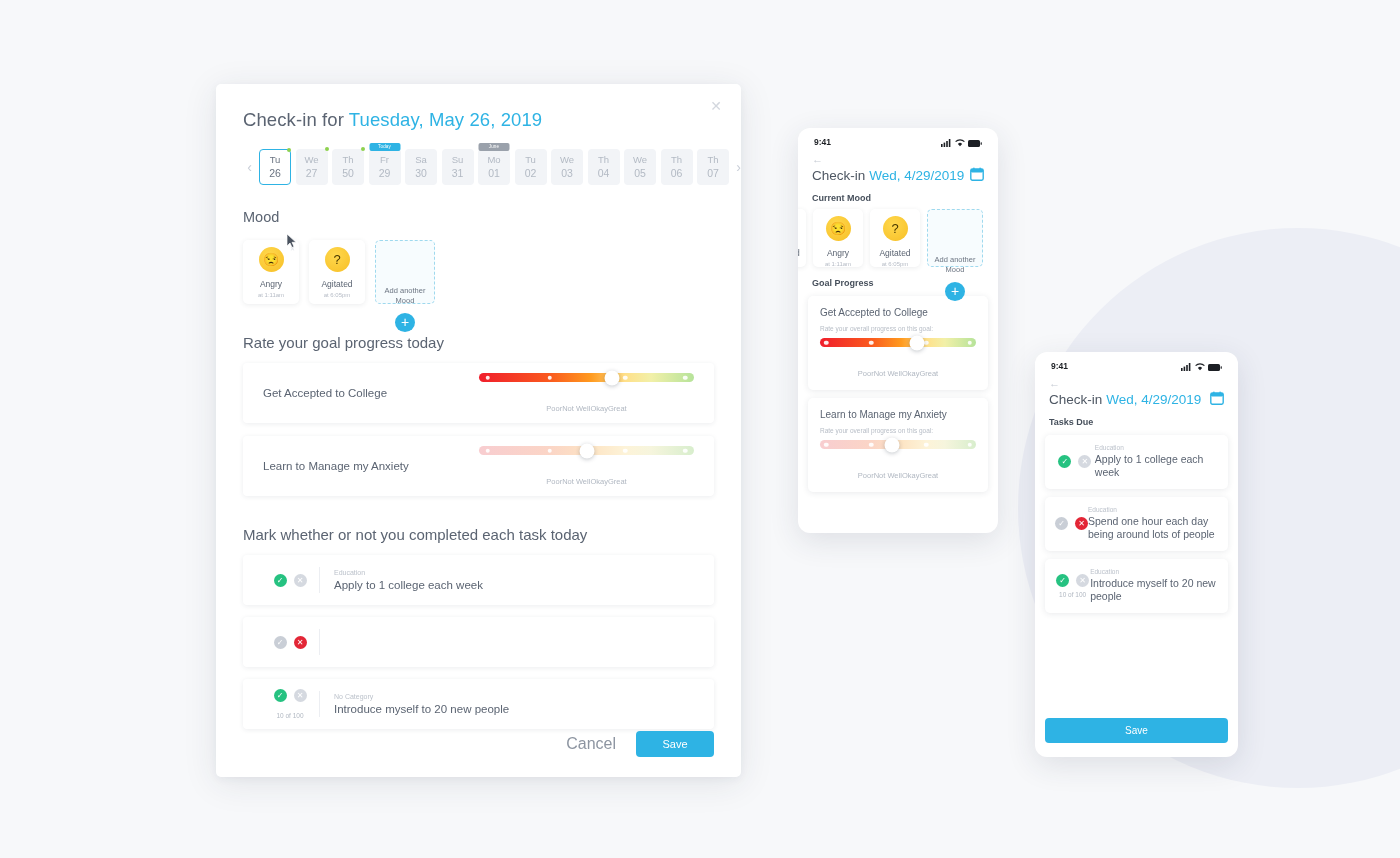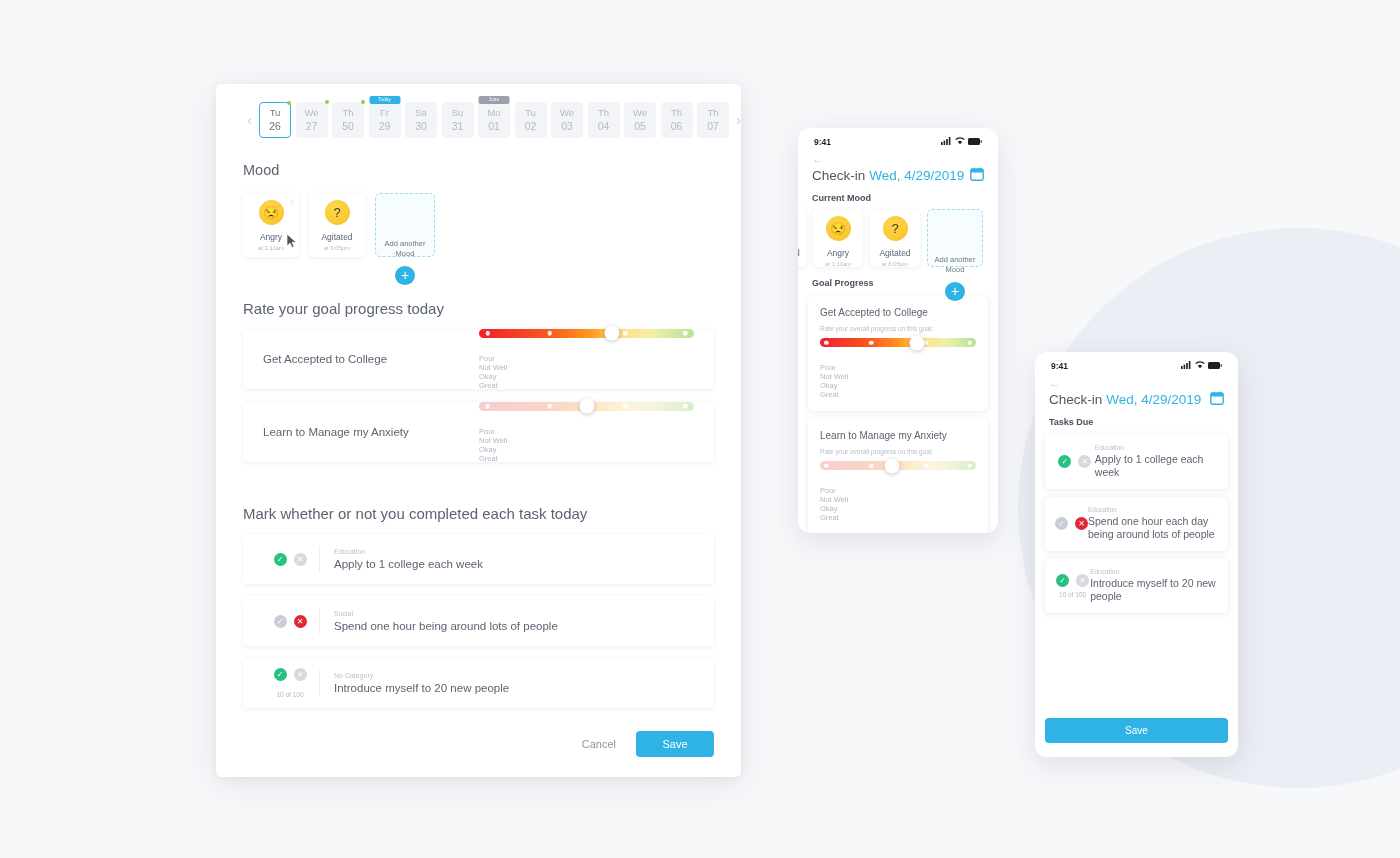--- a/index.html
+++ b/index.html
@@ -60,21 +60,21 @@
     position: absolute; top: -6px; left: 50%; transform: translateX(-50%);
     width: 31px; height: 8px; border-radius: 2px;
     font-size: 4.5px; color: #fff; line-height: 8px; text-align: center;
     letter-spacing: .2px; overflow: hidden;
   }
   .chip.today { background: #2eb3e4; }
   .chip.month { background: #9aa1ab; }
 
   
   .sect-title { font-size: 14.5px; color: #5b6472; margin-top: 24px; }
-  .sect-title.big { font-size: 15px; margin-top: 43px; }
+  .sect-title.big { font-size: 15px; margin-top: 30px; }
 
   
   .moodrow { display: flex; gap: 10px; margin-top: 15px; }
   .moodcard {
     width: 56px; height: 64px; background: #fff; border-radius: 5px;
     box-shadow: 0 1px 5px rgba(40,50,70,.09);
     display: flex; flex-direction: column; align-items: center;
     padding-top: 7px; cursor: pointer; position: relative;
   }
   .emoji {
@@ -116,21 +116,21 @@
   .track.off { background: linear-gradient(to right,#f8cdd0 0%,#fbd5c6 33%,#fde4c4 52%,#fdf3d8 68%,#f6f5dd 80%,#d8eecd 100%); }
   .notch {
     position: absolute; top: 50%; transform: translate(-50%,-50%);
     width: 4.5px; height: 4.5px; border-radius: 50%; background: #fff; opacity: .9;
   }
   .thumb {
     position: absolute; top: 50%; transform: translate(-50%,-50%);
     width: 15px; height: 15px; border-radius: 50%; background: #fff;
     box-shadow: 0 1px 4px rgba(40,50,70,.28);
   }
-  .scale { display: flex; justify-content: space-between; margin-top: 16px; flex-direction: column; }
+  .scale { display: flex; justify-content: center; margin-top: 22px; }
   .scale span { font-size: 7.5px; color: #b1b8c2; }
 
   
   .taskcard {
     margin-top: 12px; height: 50px; background: #fff; border-radius: 4px;
     box-shadow: 0 1px 5px rgba(40,50,70,.085);
     display: flex; align-items: center; padding: 0 18px;
   }
   .marks {
     width: 58px; display: flex; align-items: center; gap: 6px;
@@ -146,37 +146,37 @@
   .count { font-size: 6.5px; color: #b1b8c2; margin-top: 4px; }
   .divider { width: 1px; height: 26px; background: #eceef2; margin-right: 14px; }
   .task-cat { font-size: 7px; color: #bcc2cb; }
   .task-name { font-size: 11.5px; color: #5b6472; margin-top: 3px; }
 
   
   .footer {
     position: absolute; right: 27px; bottom: 20px;
     display: flex; align-items: center; gap: 20px;
   }
-  .btn-cancel { font-size: 11px; color: #8d95a1; cursor: pointer; }
+  .btn-cancel { font-size: 16px; color: #8d95a1; cursor: pointer; }
   .btn-save {
     width: 78px; height: 26px; background: #2eb3e4; border-radius: 4px;
     color: #fff; font-size: 11px; line-height: 26px; text-align: center;
     cursor: pointer; border: none;
   }
 
   
   .phone {
     position: absolute; background: #fff; border-radius: 12px;
     box-shadow: 0 8px 30px rgba(40,50,70,.12);
     overflow: hidden;
   }
   #phone1 { left: 798px; top: 128px; width: 200px; height: 405px; }
   #phone2 { left: 1035px; top: 352px; width: 203px; height: 405px; }
   .statusbar {
-    display: flex; justify-content: space-between; align-items: flex-start;
+    display: flex; justify-content: space-between; align-items: flex-end;
     padding: 9px 16px 0; font-size: 8.5px; font-weight: bold; color: #1c1f24;
   }
   .sb-icons { display: flex; align-items: center; gap: 3px; }
   .p-back { font-size: 11px; color: #c5cad2; padding: 6px 0 0 14px; }
   .p-title {
     display: flex; align-items: center; padding: 2px 14px 0;
     font-size: 13.5px; color: #4e5763;
   }
   .p-title .accent { color: #2eb3e4; margin-left: 4px; }
   .p-cal { margin-left: auto; }
@@ -210,20 +210,24 @@
 <body>
 
 <div id="stage">
 
   <div class="bg-circle"></div>
 
   <div class="modal">
 
     <div class="modal-close">✕</div>
 
+    <div class="modal-title">
+      <span>Check-in for</span>
+      <span class="accent">Tuesday, May 26, 2019</span>
+    </div>
 
     <div class="datestrip">
       <div class="ds-arrow">‹</div>
       <div class="ds-days" id="modal-days">
           <div class="day sel">
             <div class="dot"></div>
             <div>Tu</div>
             <div class="dd">26</div>
           </div>
           <div class="day">
@@ -358,24 +362,20 @@
           </div>
         </div>
         <div class="taskcard">
           <div class="marks">
             <div class="marks-row">
               <div class="mk okdim">✓</div>
               <div class="mk no">✕</div>
             </div>
           </div>
           <div class="divider"></div>
-          <div>
-            <div class="task-cat">Social</div>
-            <div class="task-name">Spend one hour being around lots of people</div>
-          </div>
         </div>
         <div class="taskcard">
           <div class="marks">
             <div class="marks-row">
               <div class="mk ok">✓</div>
               <div class="mk nodim">✕</div>
             </div>
             <div class="count">10 of 100</div>
           </div>
           <div class="divider"></div>

